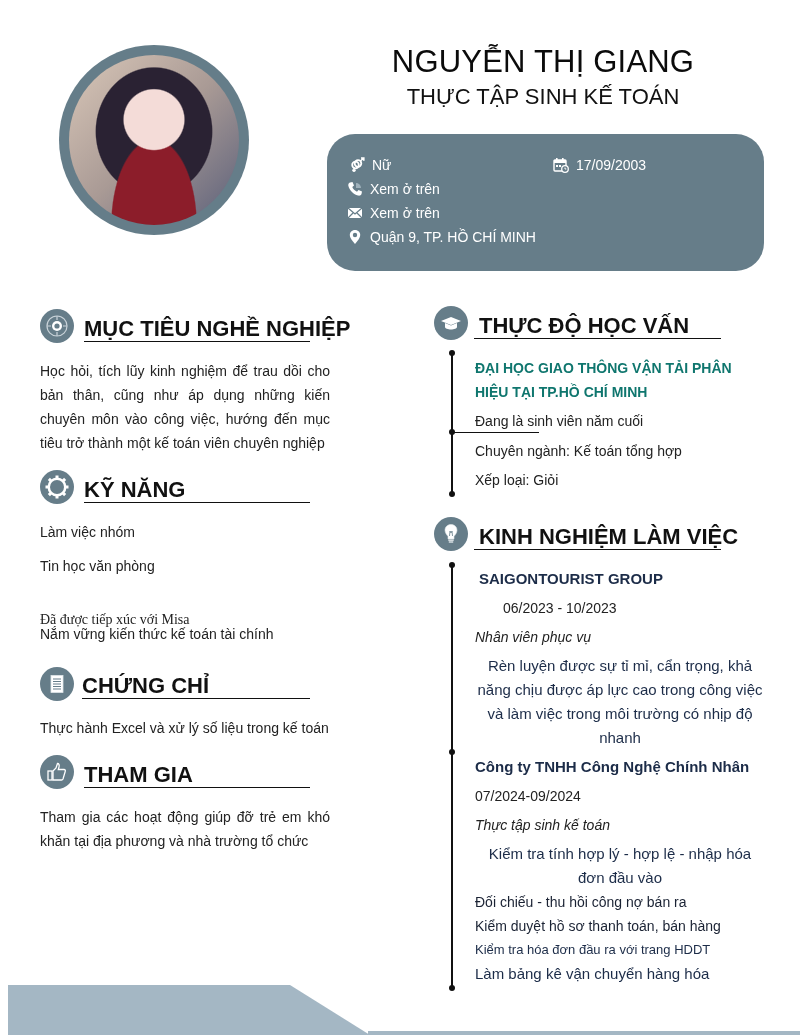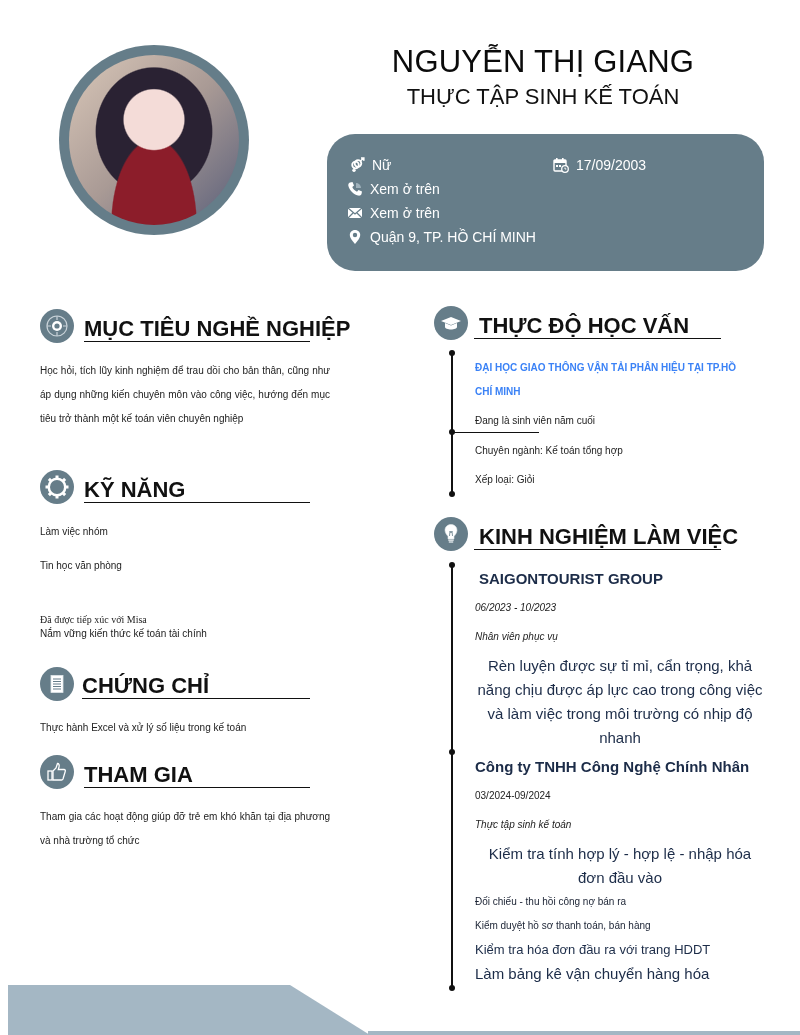--- a/index.html
+++ b/index.html
@@ -43,21 +43,21 @@
     .sec-icon {
       position: absolute; width: 34px; height: 34px; border-radius: 50%; background: #667d89;
       display: flex; align-items: center; justify-content: center;
     }
     .sec-icon svg { width: 24px; height: 24px; }
     .sec-title {
       position: absolute; font-size: 22px; font-weight: bold; color: #111;
     }
     .sec-line { position: absolute; height: 1px; background: #111; }
 
-    .text { position: absolute; font-size: 10px; color: #222; line-height: 24px; }
+    .text { position: absolute; font-size: 14px; color: #222; line-height: 24px; }
     .justify { text-align: justify; text-align-last: left; }
 
     
     .tl-line { position: absolute; width: 2px; background: #111; }
     .tl-dot { position: absolute; width: 6px; height: 6px; border-radius: 50%; background: #111; }
     .tl-hline { position: absolute; height: 1px; background: #111; }
 
     .navy { color: #1c2c48; text-align: center; }
 
     
@@ -195,21 +195,21 @@
 </div>
 <div class="sec-title" style="left:479px; top:313px;">THỰC ĐỘ HỌC VẤN</div>
 <div class="sec-line" style="left:474px; top:338px; width:247px;"></div>
 
 <div class="tl-line" style="left:451px; top:353px; height:141px;"></div>
 <div class="tl-dot" style="left:449px; top:350px;"></div>
 <div class="tl-dot" style="left:449px; top:429px;"></div>
 <div class="tl-dot" style="left:449px; top:491px;"></div>
 <div class="tl-hline" style="left:452px; top:432px; width:87px;"></div>
 
-<div class="text" style="left:475px; top:356px; width:280px; font-weight:bold; color:#3b82f6;">ĐẠI HỌC GIAO THÔNG VẬN TẢI PHÂN HIỆU TẠI TP.HỒ CHÍ MINH</div>
+<div class="text" style="left:475px; top:356px; width:280px; font-weight:bold; color:#0f766e;">ĐẠI HỌC GIAO THÔNG VẬN TẢI PHÂN HIỆU TẠI TP.HỒ CHÍ MINH</div>
 <div class="text" style="left:475px; top:409px;">Đang là sinh viên năm cuối</div>
 <div class="text" style="left:475px; top:439px;">Chuyên ngành: Kế toán tổng hợp</div>
 <div class="text" style="left:475px; top:468px;">Xếp loại: Giỏi</div>
 
 <div class="sec-icon" style="left:434px; top:517px;">
   <svg viewBox="0 0 24 24">
       <path d="M12 2.5 C8.3 2.5 6 5.2 6 8.3 C6 11 7.8 12.6 9 14.5 V17 H15 V14.5 C16.2 12.6 18 11 18 8.3 C18 5.2 15.7 2.5 12 2.5 Z" fill="#fff" stroke="#dfe5e8" stroke-width="0.6"></path>
       <path d="M10.5 14 L11 9 L12 11 L13 9 L13.5 14" stroke="#667d89" stroke-width="0.8" fill="none"></path>
       <rect x="9.3" y="17.5" width="5.4" height="1.4" fill="#dfe5e8"></rect>
       <rect x="9.8" y="19.3" width="4.4" height="1.4" fill="#dfe5e8"></rect>
@@ -217,26 +217,26 @@
 </div>
 <div class="sec-title" style="left:479px; top:524px;">KINH NGHIỆM LÀM VIỆC</div>
 <div class="sec-line" style="left:474px; top:549px; width:247px;"></div>
 
 <div class="tl-line" style="left:451px; top:565px; height:424px;"></div>
 <div class="tl-dot" style="left:449px; top:562px;"></div>
 <div class="tl-dot" style="left:449px; top:749px;"></div>
 <div class="tl-dot" style="left:449px; top:985px;"></div>
 
 <div class="text navy" style="left:479px; top:567px; font-size:15px; font-weight:bold;">SAIGONTOURIST GROUP</div>
-<div class="text" style="left:475px; top:596px;font-style:italic;">06/2023 - 10/2023</div>
+<div class="text" style="left:503px; top:596px;">06/2023 - 10/2023</div>
 <div class="text" style="left:475px; top:625px; font-style:italic;">Nhân viên phục vụ</div>
 <div class="text navy" style="left:475px; top:654px; width:290px; font-size:15px;">Rèn luyện được sự tỉ mỉ, cẩn trọng, khả năng chịu được áp lực cao trong công việc và làm việc trong môi trường có nhịp độ nhanh</div>
 
 <div class="text navy" style="left:475px; top:755px; font-size:15px; font-weight:bold;">Công ty TNHH Công Nghệ Chính Nhân</div>
-<div class="text" style="left:475px; top:784px;">03/2024-09/2024</div>
+<div class="text" style="left:475px; top:784px;">07/2024-09/2024</div>
 <div class="text" style="left:475px; top:813px; font-style:italic;">Thực tập sinh kế toán</div>
 <div class="text navy" style="left:475px; top:842px; width:290px; font-size:15px;">Kiểm tra tính hợp lý - hợp lệ - nhập hóa đơn đầu vào</div>
 <div class="text" style="left:475px; top:890px; color:#1a2233;">Đối chiếu - thu hồi công nợ bán ra</div>
 <div class="text" style="left:475px; top:914px; color:#1a2233;">Kiểm duyệt hồ sơ thanh toán, bán hàng</div>
 <div class="text navy" style="left:475px; top:938px; font-size:13px;">Kiểm tra hóa đơn đầu ra với trang HDDT</div>
 <div class="text navy" style="left:475px; top:962px; font-size:15px;">Làm bảng kê vận chuyển hàng hóa</div>
 
 <svg class="footer-shape" viewBox="0 0 362 50">
   <polygon points="0,0 282,0 362,50 0,50" fill="#a4b7c4"></polygon>
 </svg>

